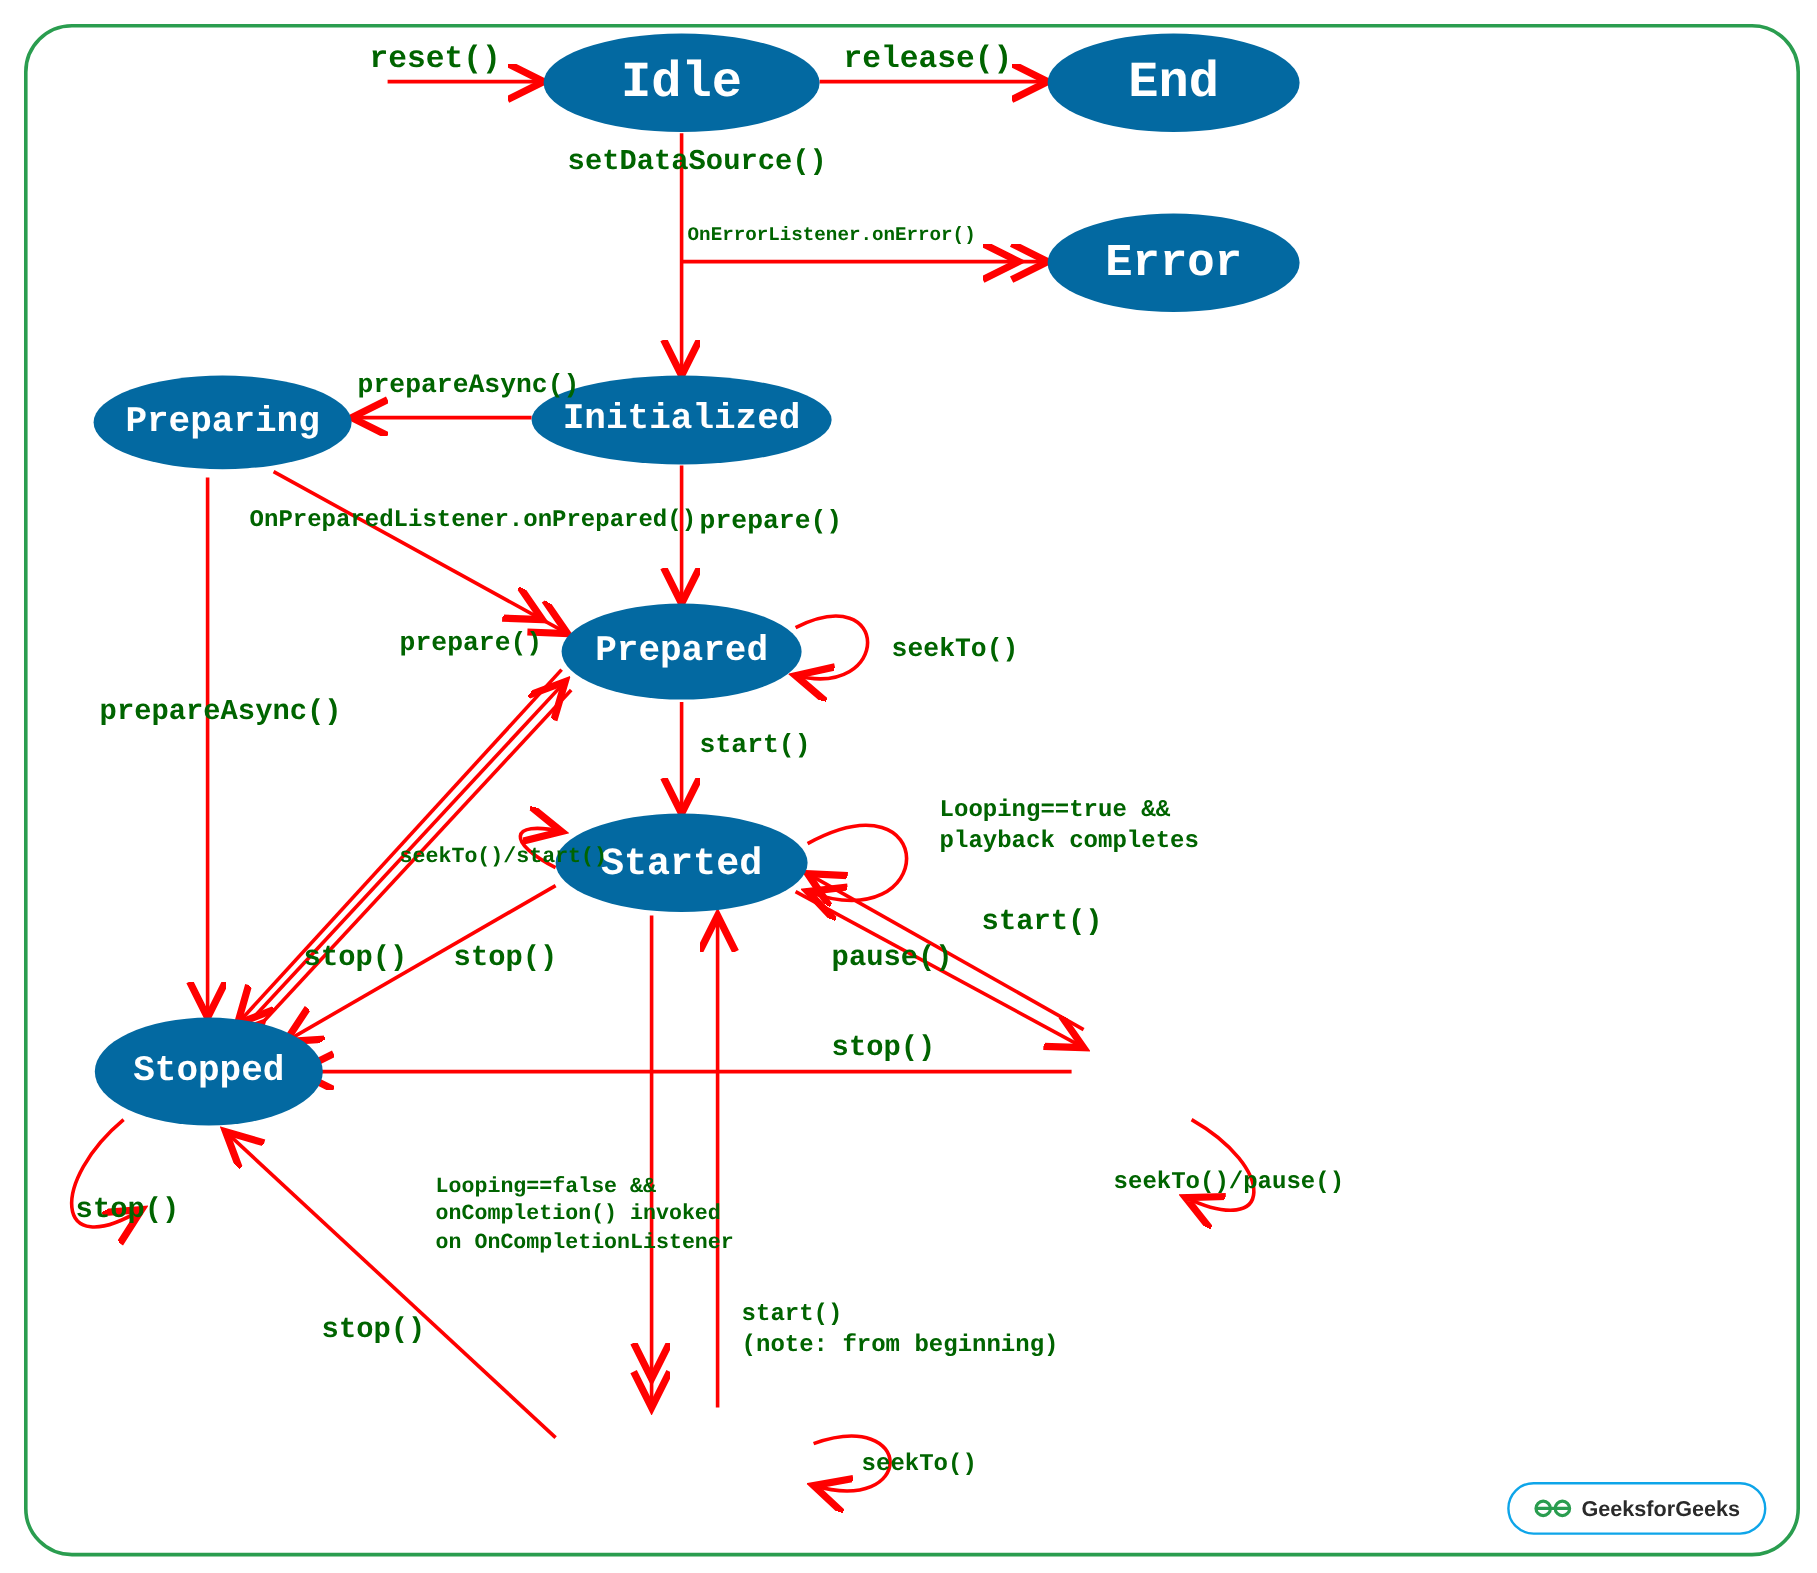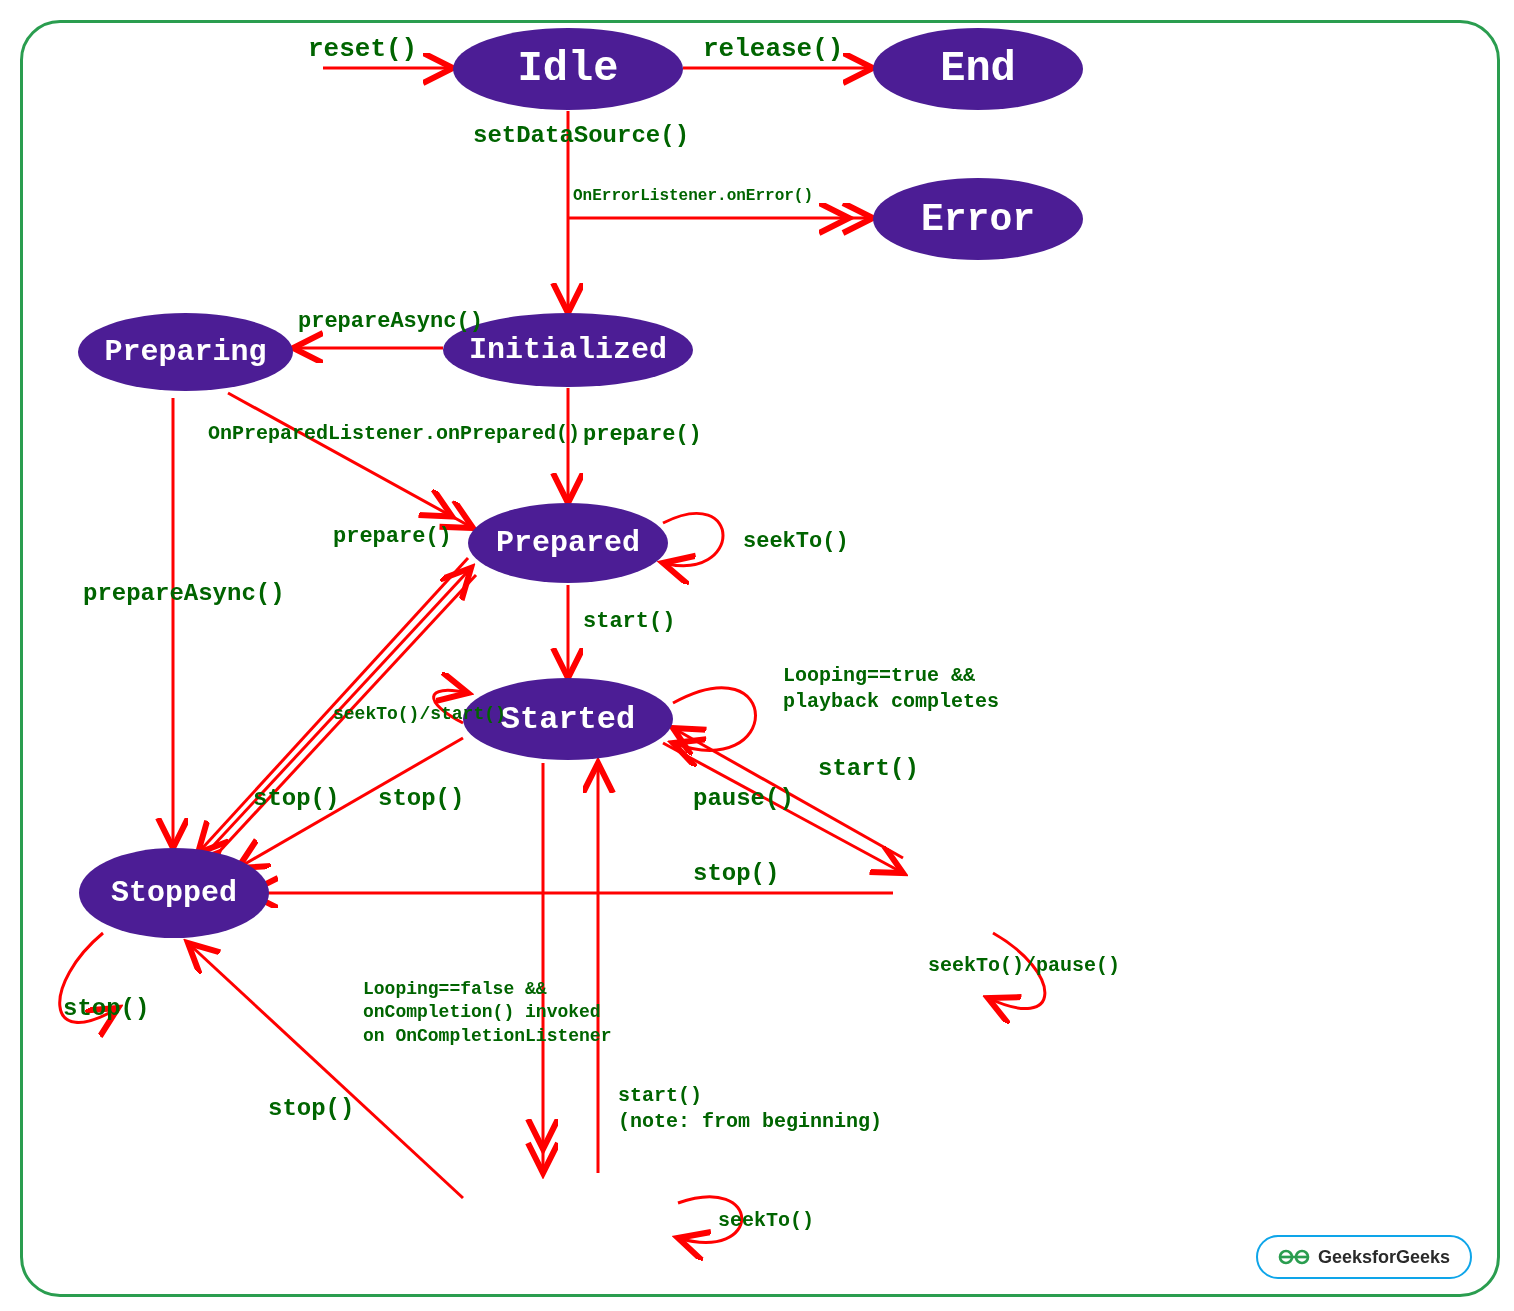--- a/index.html
+++ b/index.html
@@ -11,21 +11,21 @@
   .diagram-container {
     position: relative;
     width: 1474px;
     height: 1271px;
     border: 3px solid #2a9d4f;
     border-radius: 40px;
     background: white;
   }
   .state-node {
     position: absolute;
-    background: #4c1d95;
+    background: #0369a1;
     color: white;
     font-weight: bold;
     display: flex;
     align-items: center;
     justify-content: center;
     text-align: center;
     border-radius: 50%;
     font-family: 'Courier New', monospace;
   }
   .edge-label {
@@ -145,21 +145,21 @@
 <div class="edge-label" style="left:560px; top:585px; font-size:22px;">start()</div>
 <div class="edge-label" style="left:310px; top:680px; font-size:18px;">seekTo()/start()</div>
 <div class="edge-label" style="left:760px; top:640px; font-size:20px;">Looping==true &amp;&amp;
 playback completes</div>
 <div class="edge-label" style="left:230px; top:760px; font-size:24px;">stop()</div>
 <div class="edge-label" style="left:355px; top:760px; font-size:24px;">stop()</div>
 <div class="edge-label" style="left:670px; top:760px; font-size:24px;">pause()</div>
 <div class="edge-label" style="left:795px; top:730px; font-size:24px;">start()</div>
 <div class="edge-label" style="left:670px; top:835px; font-size:24px;">stop()</div>
 <div class="edge-label" style="left:40px; top:970px; font-size:24px;">stop()</div>
-<div class="edge-label" style="left:905px; top:930px; font-size:20px;">seekTo()/pause()</div>
+<div class="edge-label" style="left:905px; top:950px; font-size:20px;">seekTo()/pause()</div>
 <div class="edge-label" style="left:340px; top:955px; font-size:18px;">Looping==false &amp;&amp;
 onCompletion() invoked
 on OnCompletionListener</div>
 <div class="edge-label" style="left:245px; top:1070px; font-size:24px;">stop()</div>
 <div class="edge-label" style="left:595px; top:1060px; font-size:20px;">start()
 (note: from beginning)</div>
 <div class="edge-label" style="left:695px; top:1185px; font-size:20px;">seekTo()</div>
 
 <div class="watermark">
   <svg viewBox="0 0 48 24">

